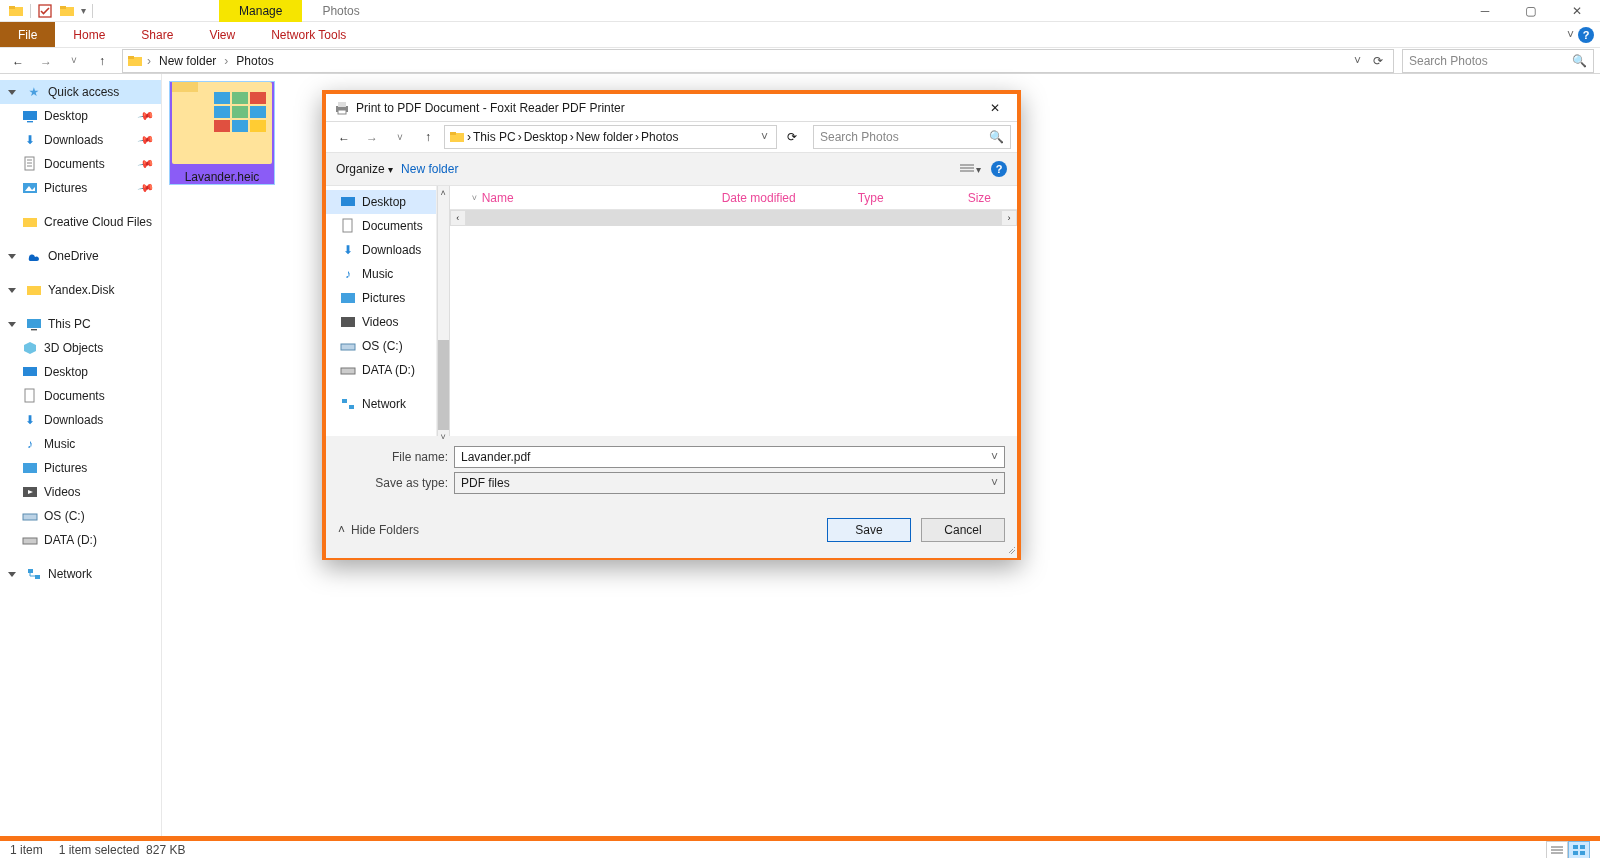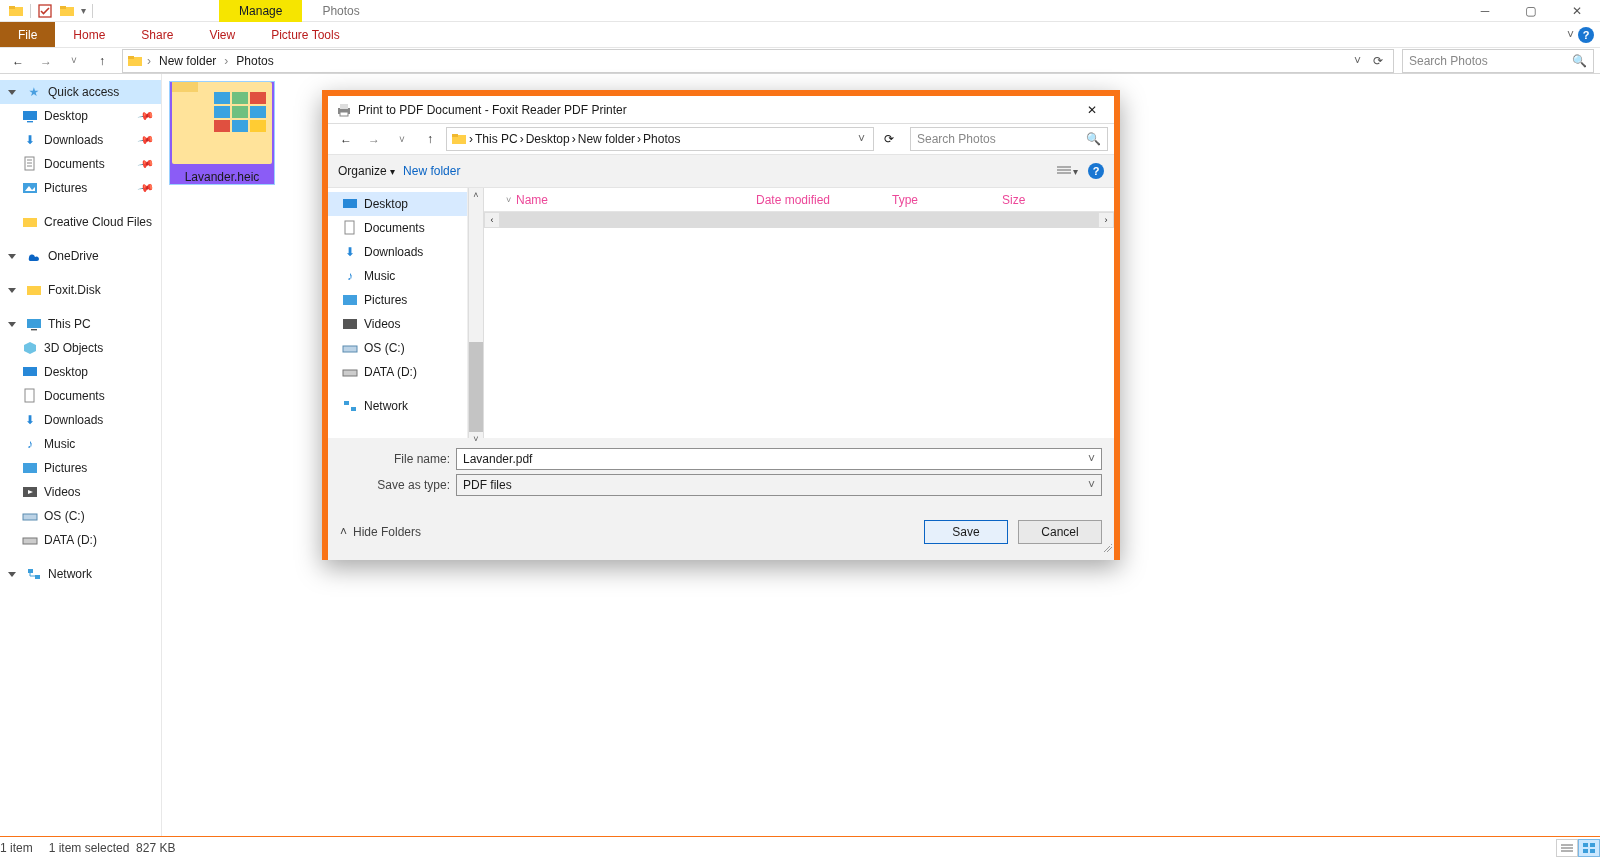--- a/index.html
+++ b/index.html
@@ -85,32 +85,32 @@
   .thumb-grid span{background:#3ba3e0;}
   .thumb-grid span:nth-child(2){background:#6fc080;}
   .thumb-grid span:nth-child(3){background:#e05040;}
   .thumb-grid span:nth-child(5){background:#6fc080;}
   .thumb-grid span:nth-child(7){background:#e05040;}
   .thumb-grid span:nth-child(9){background:#ffcc33;}
   .file-tile.sel{background:#8b5cf6;outline:1px solid #99d1ff;}
   
   .status {
     position:absolute; bottom:0; left:0; right:0; height:22px;
-    display:flex; align-items:center; border-top:1px solid #f97316;
-    padding:0 0; gap:16px; color:#444; background:#fff;margin-top:18px;
+    display:flex; align-items:center; border-top:5px solid #f97316;
+    padding:0 10px; gap:16px; color:#444; background:#fff;margin-top:18px;
   }
   .status .views{margin-left:auto;display:flex;gap:0;}
   .status .viewbtn{width:22px;height:18px;border:1px solid #cfcfcf;display:flex;align-items:center;justify-content:center;}
   .status .viewbtn.sel{background:#cce8ff;border-color:#7ab8e6;}
   
   
   
   .dialog {
-    position:absolute; left:322px; top:90px; width:798px; height:470px;
-    background:#fff; border:6px solid #f97316; box-shadow:0 8px 24px rgba(0,0,0,0.35);
+    position:absolute; left:322px; top:90px; width:699px; height:470px;
+    background:#fff; border:4px solid #f97316; box-shadow:0 8px 24px rgba(0,0,0,0.35);
   }
   .dlg-title { height:28px; display:flex; align-items:center; padding:0 8px; background:#fff; border-bottom:1px solid #ddd;}
   .dlg-title .ico{margin-right:6px;}
   .dlg-title .x{margin-left:auto;width:28px;height:22px;display:flex;align-items:center;justify-content:center;}
   .dlg-nav {
     display:flex; align-items:center; height:30px; padding:4px 6px; gap:4px;
   }
   .dlg-addr {
     flex:1; display:flex; align-items:center; border:1px solid #cfcfcf; height:24px; padding:0 4px; gap:2px;
   }
@@ -204,21 +204,21 @@
     <div class="winbtn">▢</div>
     <div class="winbtn">✕</div>
   </div>
 </div>
 
 <div class="ribbon">
   <div class="file-btn">File</div>
   <div class="ritem">Home</div>
   <div class="ritem">Share</div>
   <div class="ritem">View</div>
-  <div class="ritem">Picture Tools</div>
+  <div class="ritem">Network Tools</div>
   <div class="right">
     <span style="color:#666;">˅</span>
     <div class="help-badge">?</div>
   </div>
 </div>
 
 <div class="navbar">
   <div class="navbtn enabled">←</div>
   <div class="navbtn">→</div>
   <div class="navbtn" style="font-size:10px;">˅</div>
@@ -308,21 +308,21 @@
         <span>OneDrive</span>
       </div>
 
     <div class="navgroup-spacer"></div>
     <div class="navitem head">
         <span class="ico">
           <svg viewBox="0 0 16 16">
             <rect x="1" y="4" width="14" height="9" fill="#ffcf48"></rect>
           </svg>
         </span>
-        <span>Foxit.Disk</span>
+        <span>Yandex.Disk</span>
       </div>
 
     <div class="navgroup-spacer"></div>
     <div class="navitem head">
         <span class="ico">
           <svg viewBox="0 0 16 16">
             <rect x="1" y="3" width="14" height="9" fill="#3c9edb"></rect>
             <rect x="5" y="13" width="6" height="1.4" fill="#555"></rect>
           </svg>
         </span>

